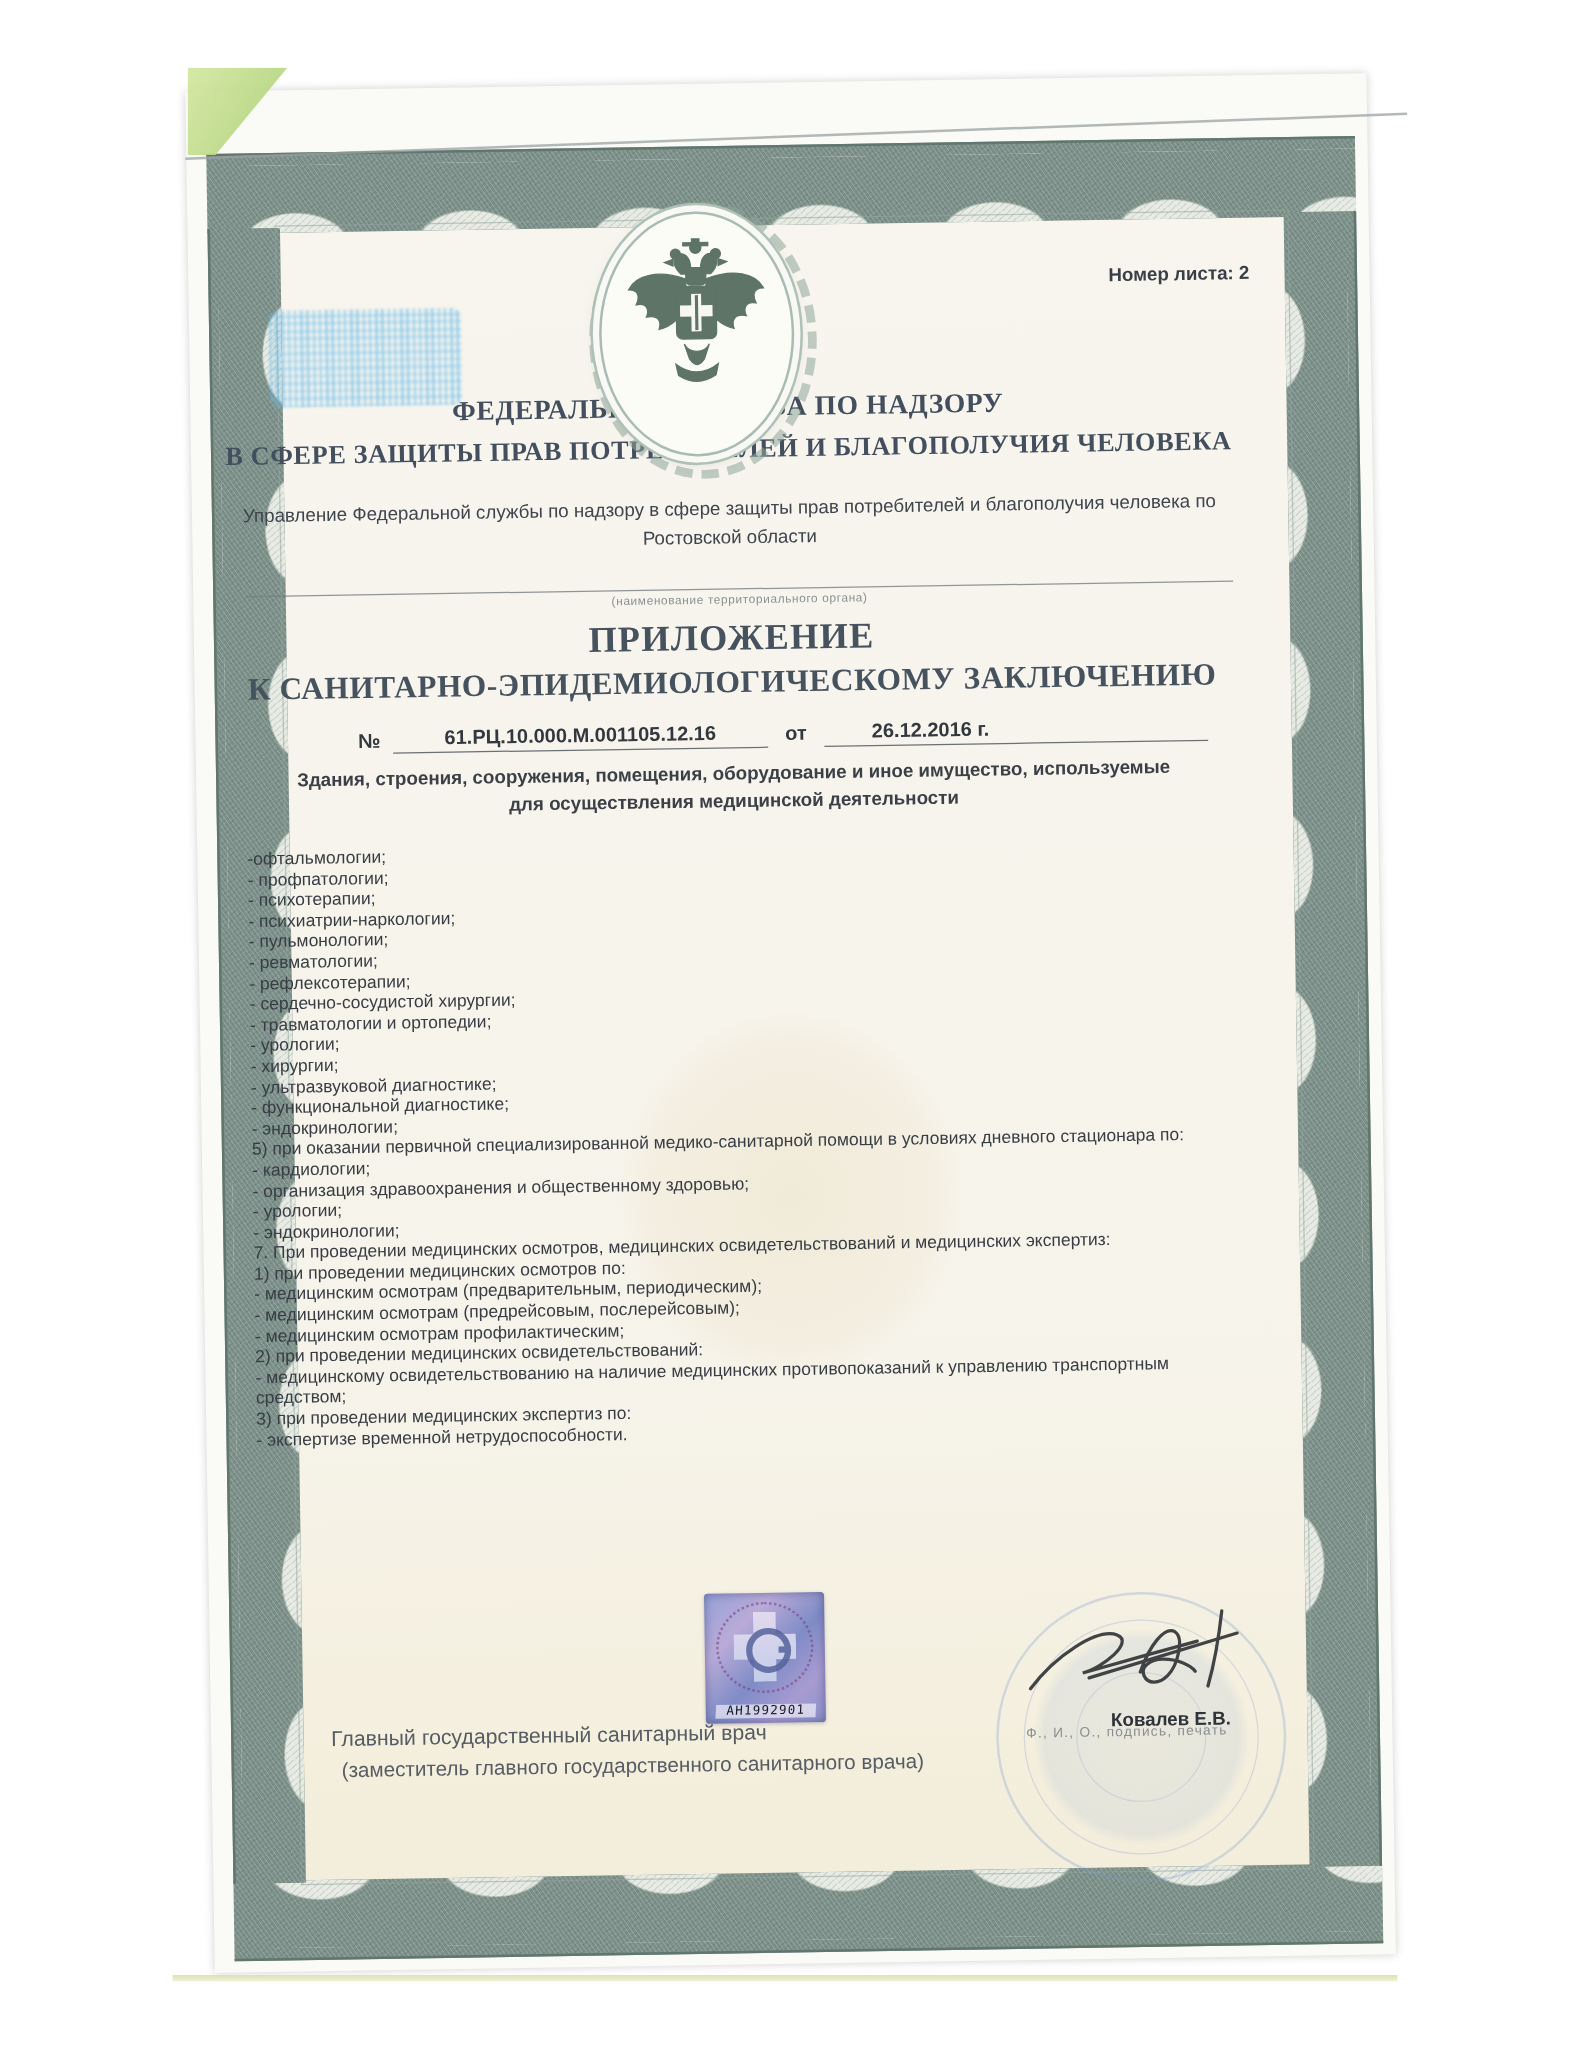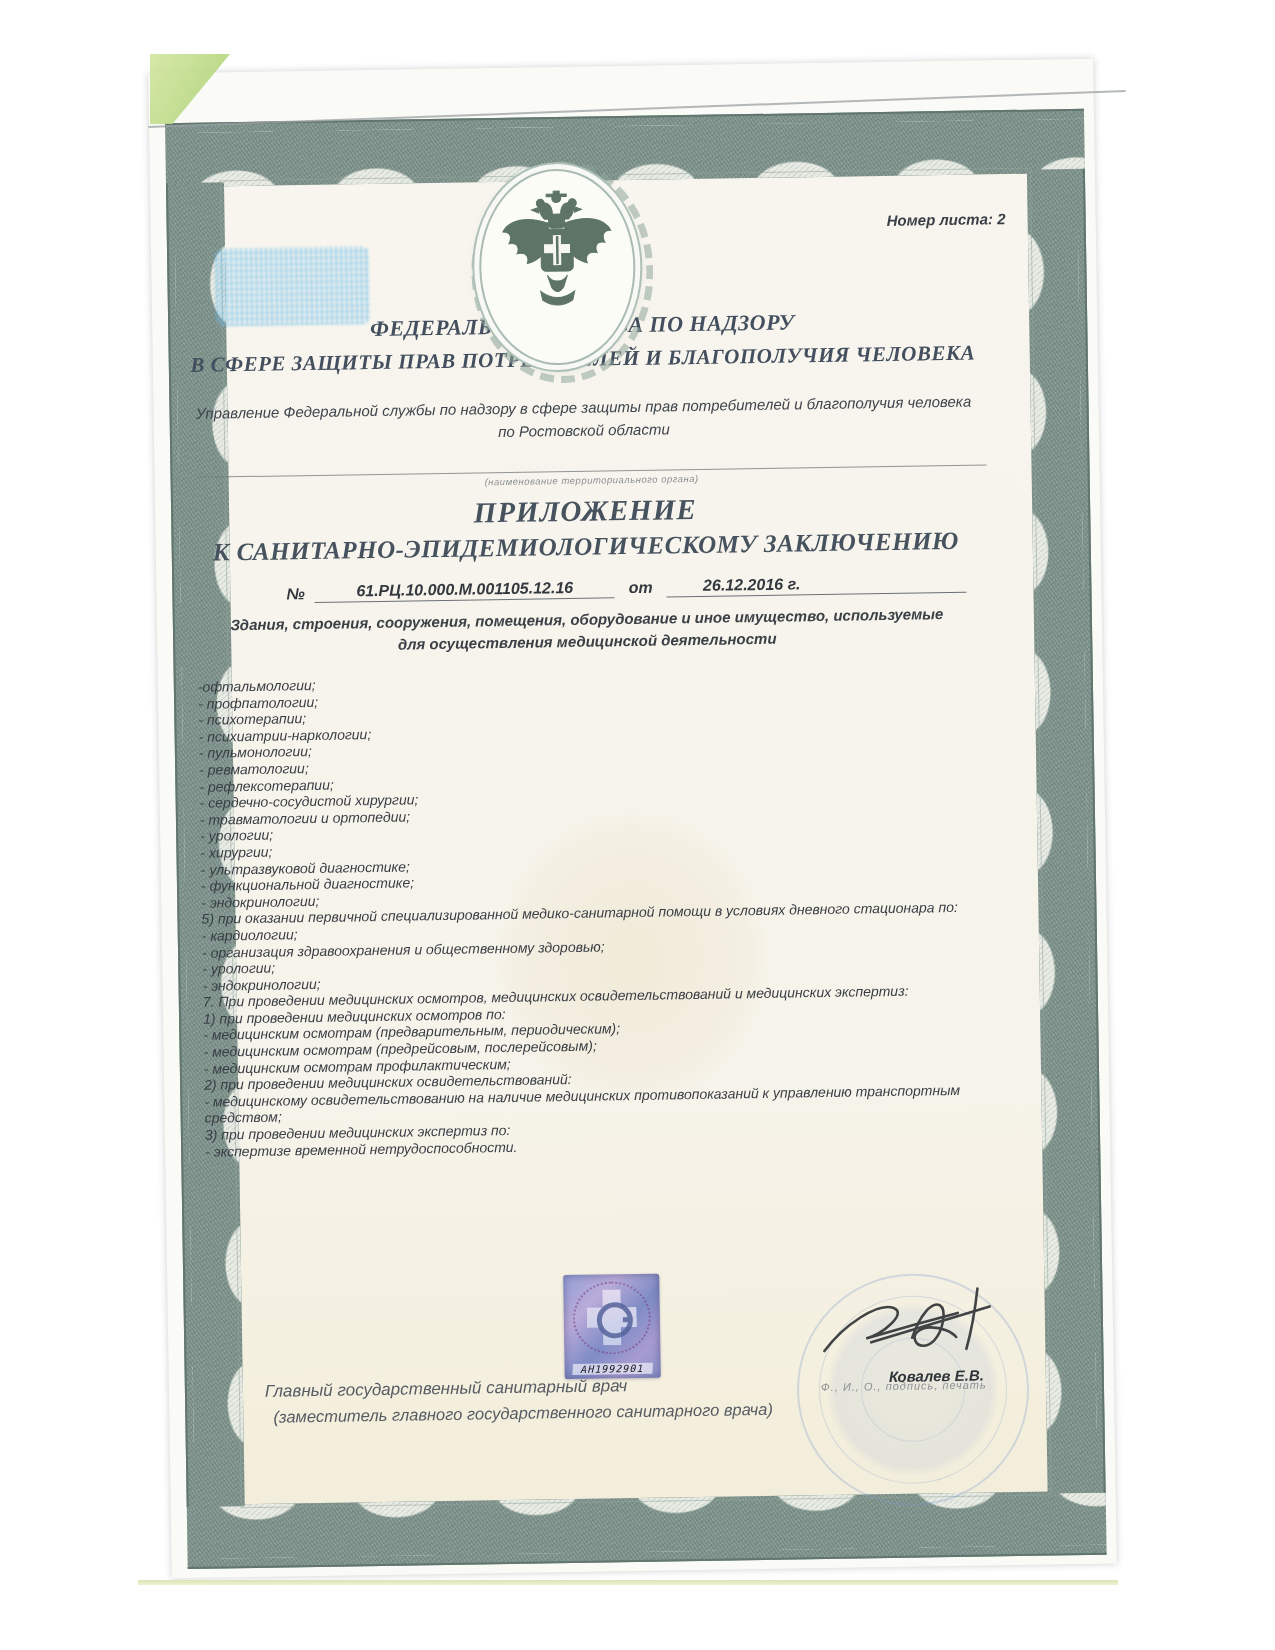--- a/index.html
+++ b/index.html
@@ -1,18 +1,18 @@
 <!DOCTYPE html>
 <html><head>
 <meta charset="utf-8">
 <style>
   html,body{margin:0;padding:0;}
   body{width:1275px;height:1650px;background:#ffffff;position:relative;overflow:hidden;
        font-family:"Liberation Sans", sans-serif;}
-  .page{position:absolute;inset:0;font-style:italic;}
+  .page{position:absolute;inset:0;}
 
   
   .green-sliver{position:absolute;left:150px;top:54px;width:80px;height:70px;z-index:6;
     background:linear-gradient(120deg,#d2e69e,#a8cf70);
     clip-path:polygon(0 0,100% 0,28% 100%,0 100%);opacity:.9;}
   .diag-line{position:absolute;left:148px;top:108px;width:978px;height:1.6px;z-index:5;
     background:#9aa0a3;opacity:.75;transform:rotate(-2.1deg);}
   .bottom-strip{position:absolute;left:138px;top:1580px;width:980px;height:5px;z-index:5;
     background:linear-gradient(#d9dfae,#eef0cf);opacity:.9;}
 

